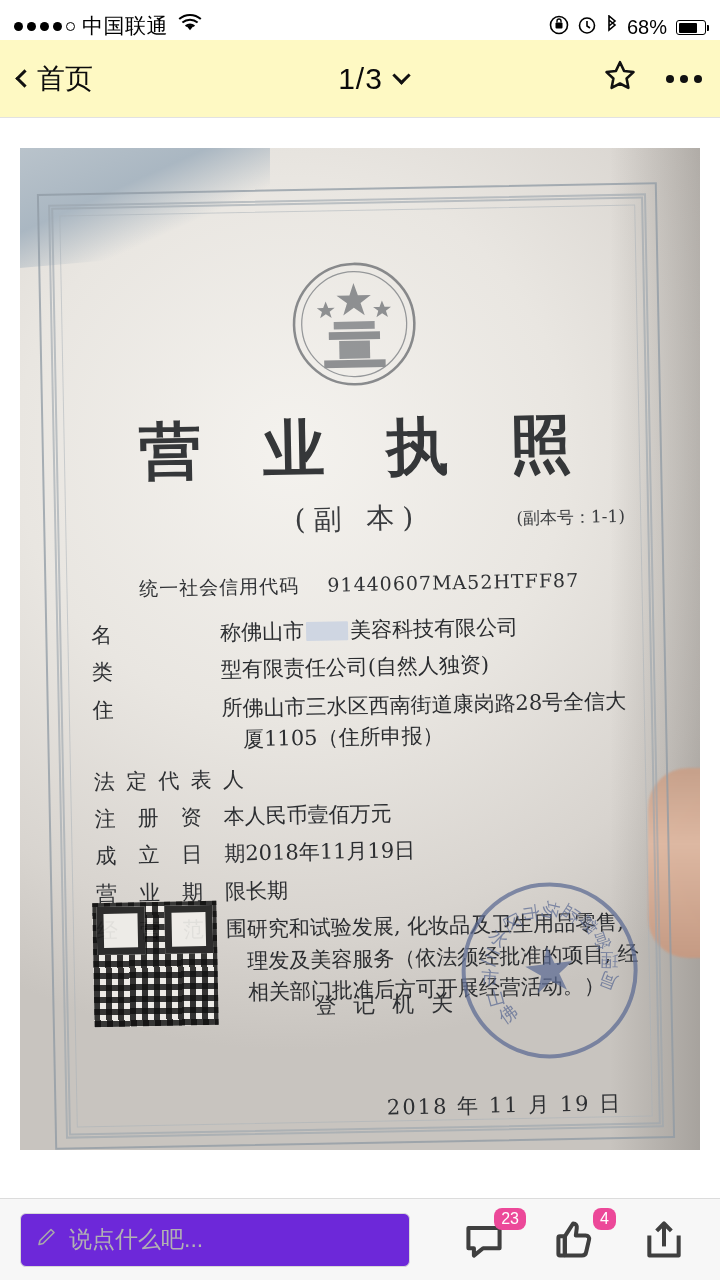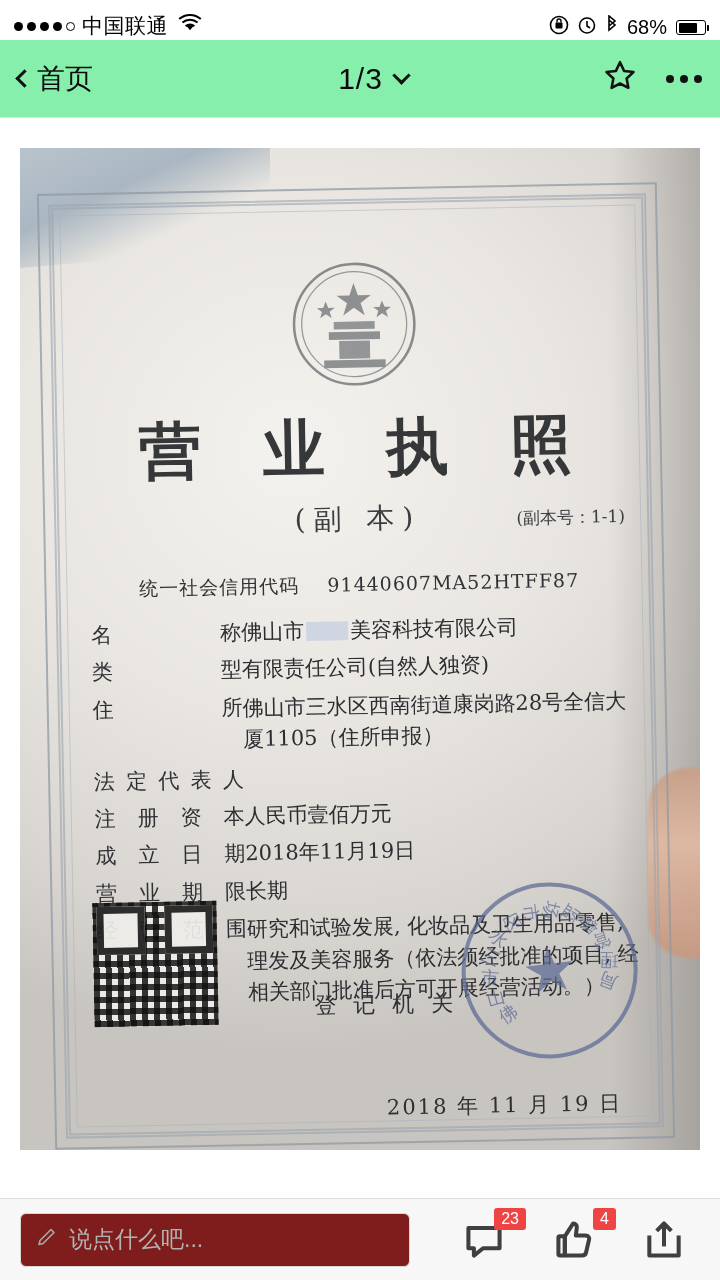--- a/index.html
+++ b/index.html
@@ -47,21 +47,21 @@
   }
   .batt-fill { position: absolute; left: 1.5px; top: 1.5px; bottom: 1.5px; width: 65%; background: #000; border-radius: 1px; }
 
   
   .navbar {
     height: 78px;
     display: flex;
     align-items: center;
     padding: 0 18px;
     position: relative;
-    background: #86efac;
+    background: #fef9c3;
     border-bottom: 1px solid #e2e2e2;
   }
   .nav-back { display: flex; align-items: center; gap: 6px; cursor: pointer; }
   .chev-left {
     width: 13px; height: 13px;
     border-left: 3px solid #111; border-bottom: 3px solid #111;
     transform: rotate(45deg); display: block;
   }
   .nav-back-label { font-size: 28px; color: #0c0c0c; }
   .nav-title-wrap {
@@ -258,32 +258,32 @@
   
   .bottombar {
     position: absolute; left: 0; right: 0; bottom: 0; height: 82px;
     background: #f7f7f7;
     border-top: 1px solid #dcdcdc;
     display: flex; align-items: center; padding: 0 20px;
     gap: 20px;
   }
   .comment-box {
     flex: 1; max-width: 390px;
-    height: 54px; background: #7f1d1d;
+    height: 54px; background: #6d28d9;
     border: 1px solid #d8d8d8; border-radius: 6px;
     display: flex; align-items: center; gap: 10px;
     padding: 0 14px;
     color: #b2b2b2; font-size: 23px;
   }
   .pencil { font-size: 22px; color: #a9a9a9; transform: rotate(0deg); }
   .actions { margin-left: auto; display: flex; align-items: center; gap: 46px; padding-right: 14px; }
   .act { position: relative; width: 44px; height: 44px; }
   .badge {
     position: absolute; top: -10px; right: -20px;
-    background: #ef4444; color: #fff; border-radius: 3px;
+    background: #ec4899; color: #fff; border-radius: 8px;
     font-size: 16px; line-height: 1; padding: 3px 7px;
     min-width: 22px; text-align: center;
   }
   .icon-svg { width: 44px; height: 44px; display: block; }
   .icon-svg path, .icon-svg rect, .icon-svg polyline, .icon-svg line, .icon-svg circle { stroke: #3f3f3f; fill: none; stroke-width: 2.2; }
 </style>
 </head>
 <body>
 
 <div class="statusbar">

